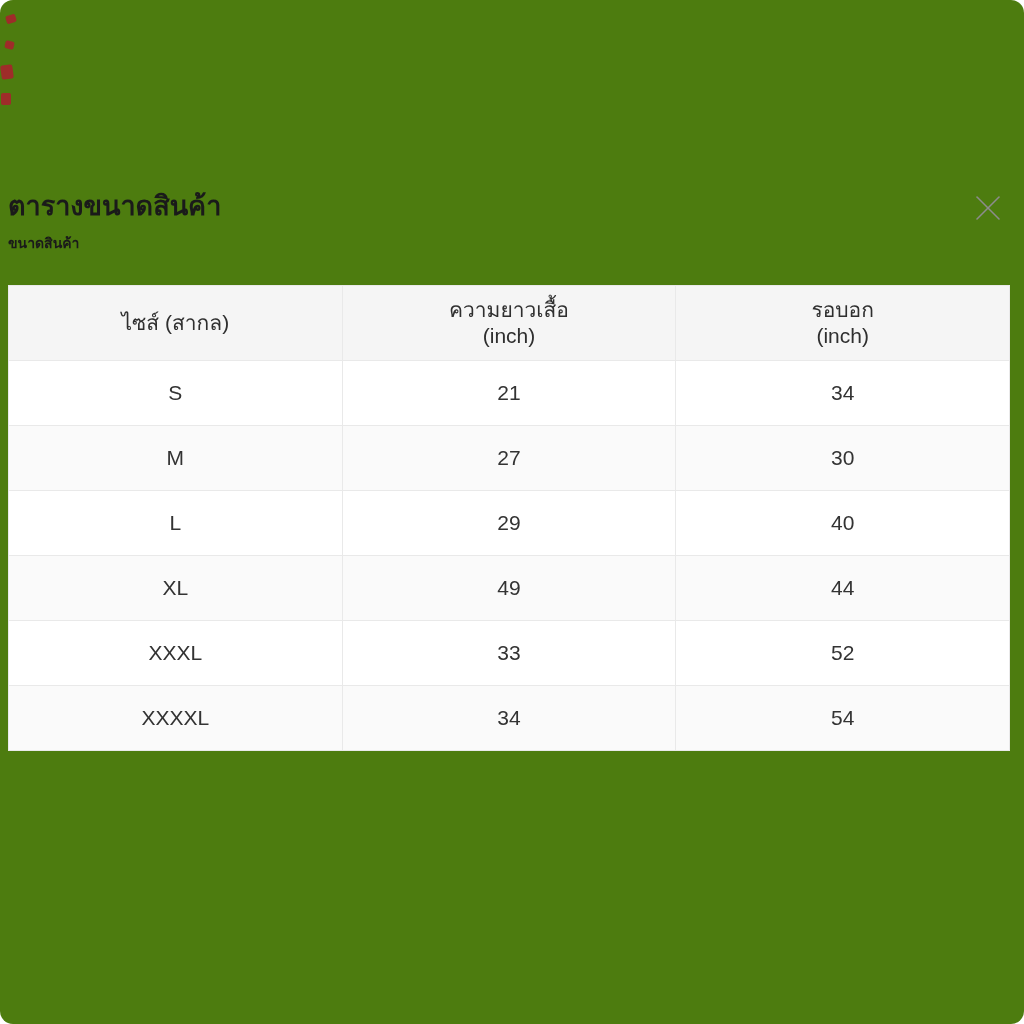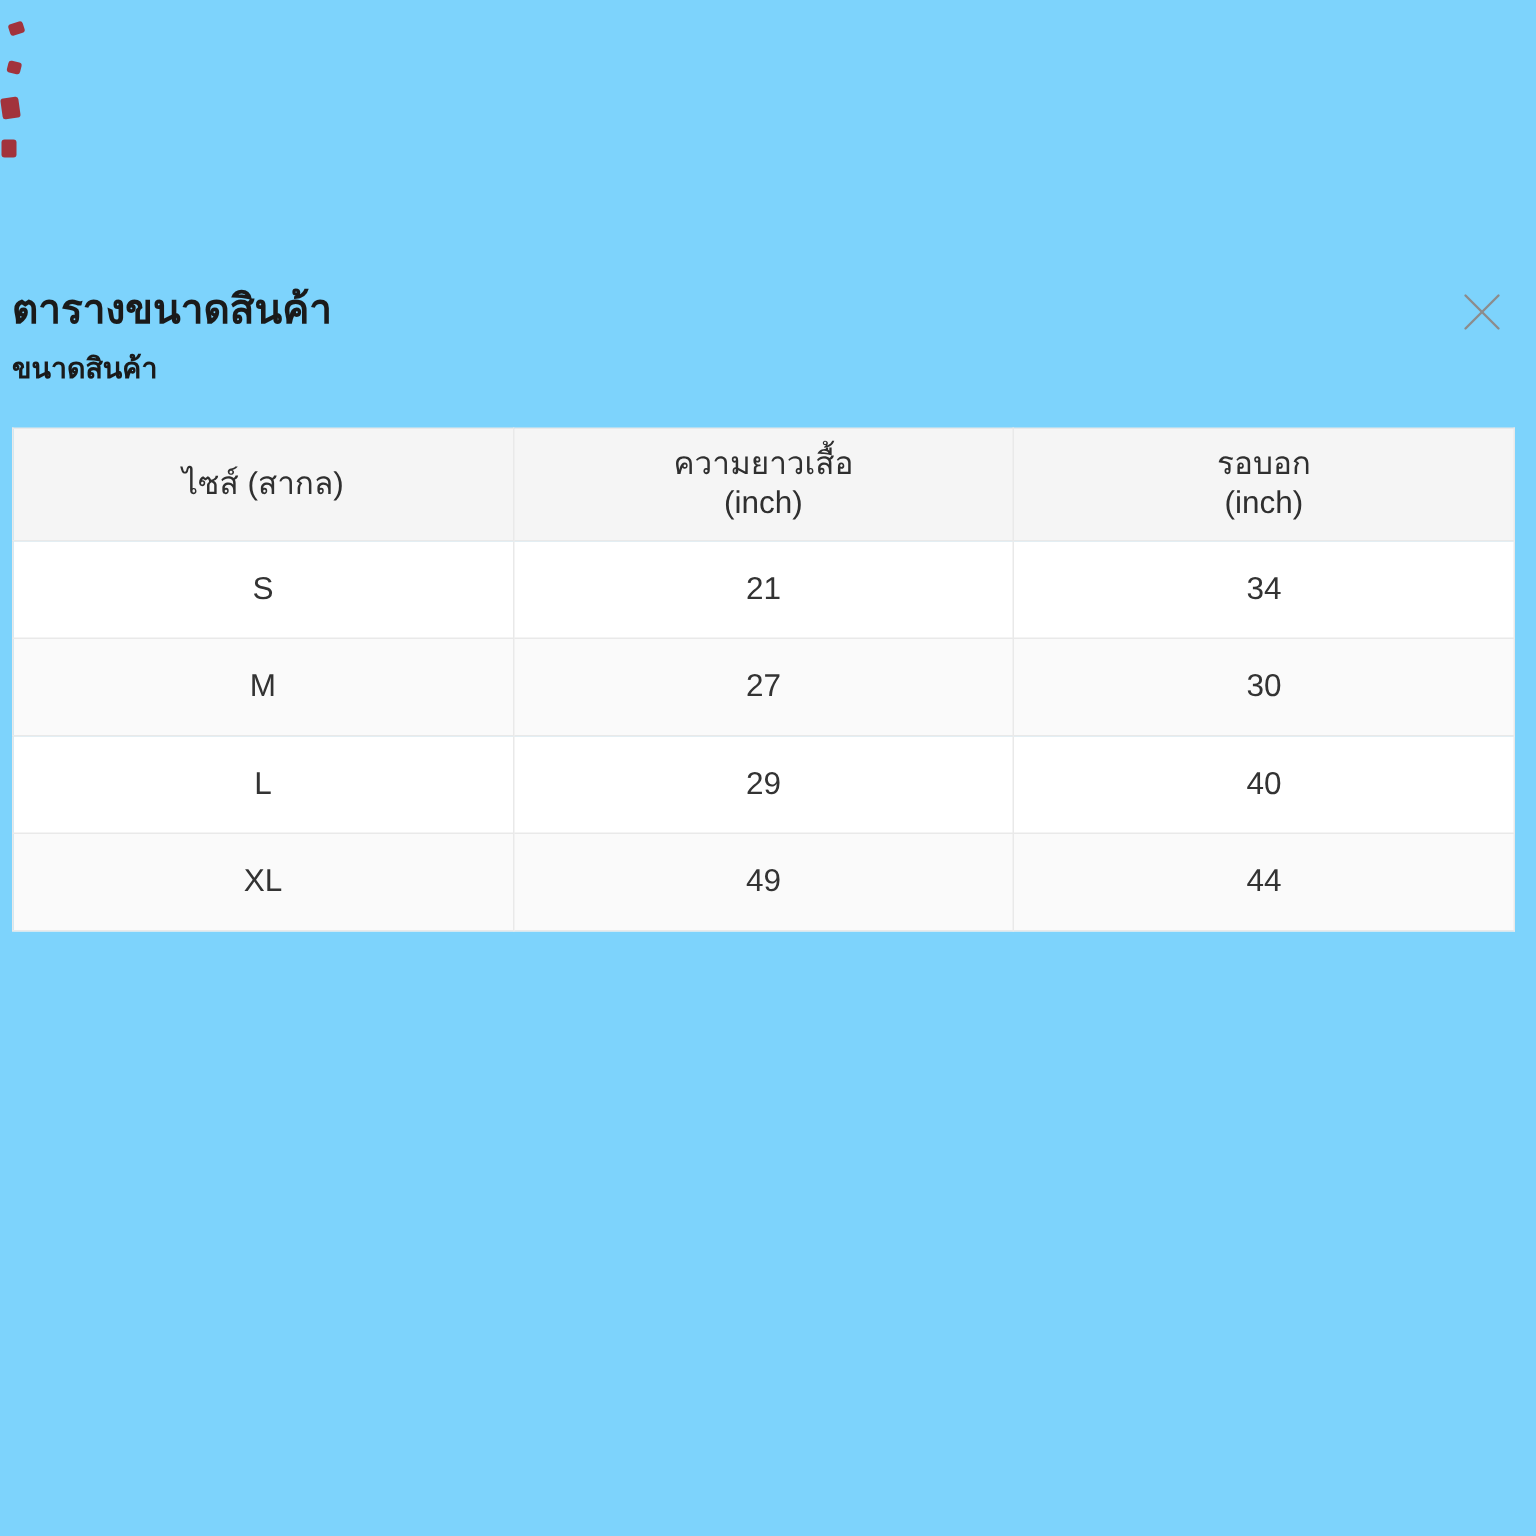--- a/index.html
+++ b/index.html
@@ -2,36 +2,36 @@
 <html><head>
 <meta charset="utf-8">
 <style>
   * { margin:0; padding:0; box-sizing:border-box; }
   html,body { background:#ffffff; }
   body {
     width:1024px; height:1024px;
     font-family:"Liberation Sans","DejaVu Sans",sans-serif;
     position:relative; overflow:hidden;
   }
-  .screen { position:relative; width:1024px; height:1024px; background:#7dd3fc; }
+  .screen { position:relative; width:1024px; height:1024px; background:#4d7c0f;border-radius:13px; }
 
   
   .edge-mark { position:absolute; background:#a5252b; border-radius:2px; opacity:.92; }
   .edge-mark.m1 { left:6px;  top:15px; width:10px; height:8px;  transform:rotate(-18deg); }
   .edge-mark.m2 { left:5px;  top:41px; width:9px;  height:8px;  transform:rotate(14deg); }
   .edge-mark.m3 { left:1px;  top:65px; width:12px; height:14px; transform:rotate(-8deg); }
   .edge-mark.m4 { left:1px;  top:93px; width:10px; height:12px; }
 
   .modal-title {
     position:absolute; left:8px; top:188px;
     font-size:27px; font-weight:700; color:#1a1a1a; line-height:1.35;
   }
   .modal-subtitle {
     position:absolute; left:8px; top:234px;
-    font-size:19px; font-weight:700; color:#1a1a1a; line-height:1.35;
+    font-size:14px; font-weight:700; color:#1a1a1a; line-height:1.35;
   }
 
   .close-btn {
     position:absolute; left:970px; top:190px; width:36px; height:36px;
     background:none; border:none; cursor:pointer; padding:0;
     display:flex; align-items:center; justify-content:center;
   }
   .close-btn svg { display:block; }
 
   table.size-chart {
@@ -101,16 +101,26 @@
         <tr>
           <td>L</td>
           <td>29</td>
           <td>40</td>
         </tr>
         <tr>
           <td>XL</td>
           <td>49</td>
           <td>44</td>
         </tr>
+        <tr>
+          <td>XXXL</td>
+          <td>33</td>
+          <td>52</td>
+        </tr>
+        <tr>
+          <td>XXXXL</td>
+          <td>34</td>
+          <td>54</td>
+        </tr>
       </tbody>
   </table>
 
 </div>
 
 </body></html>

